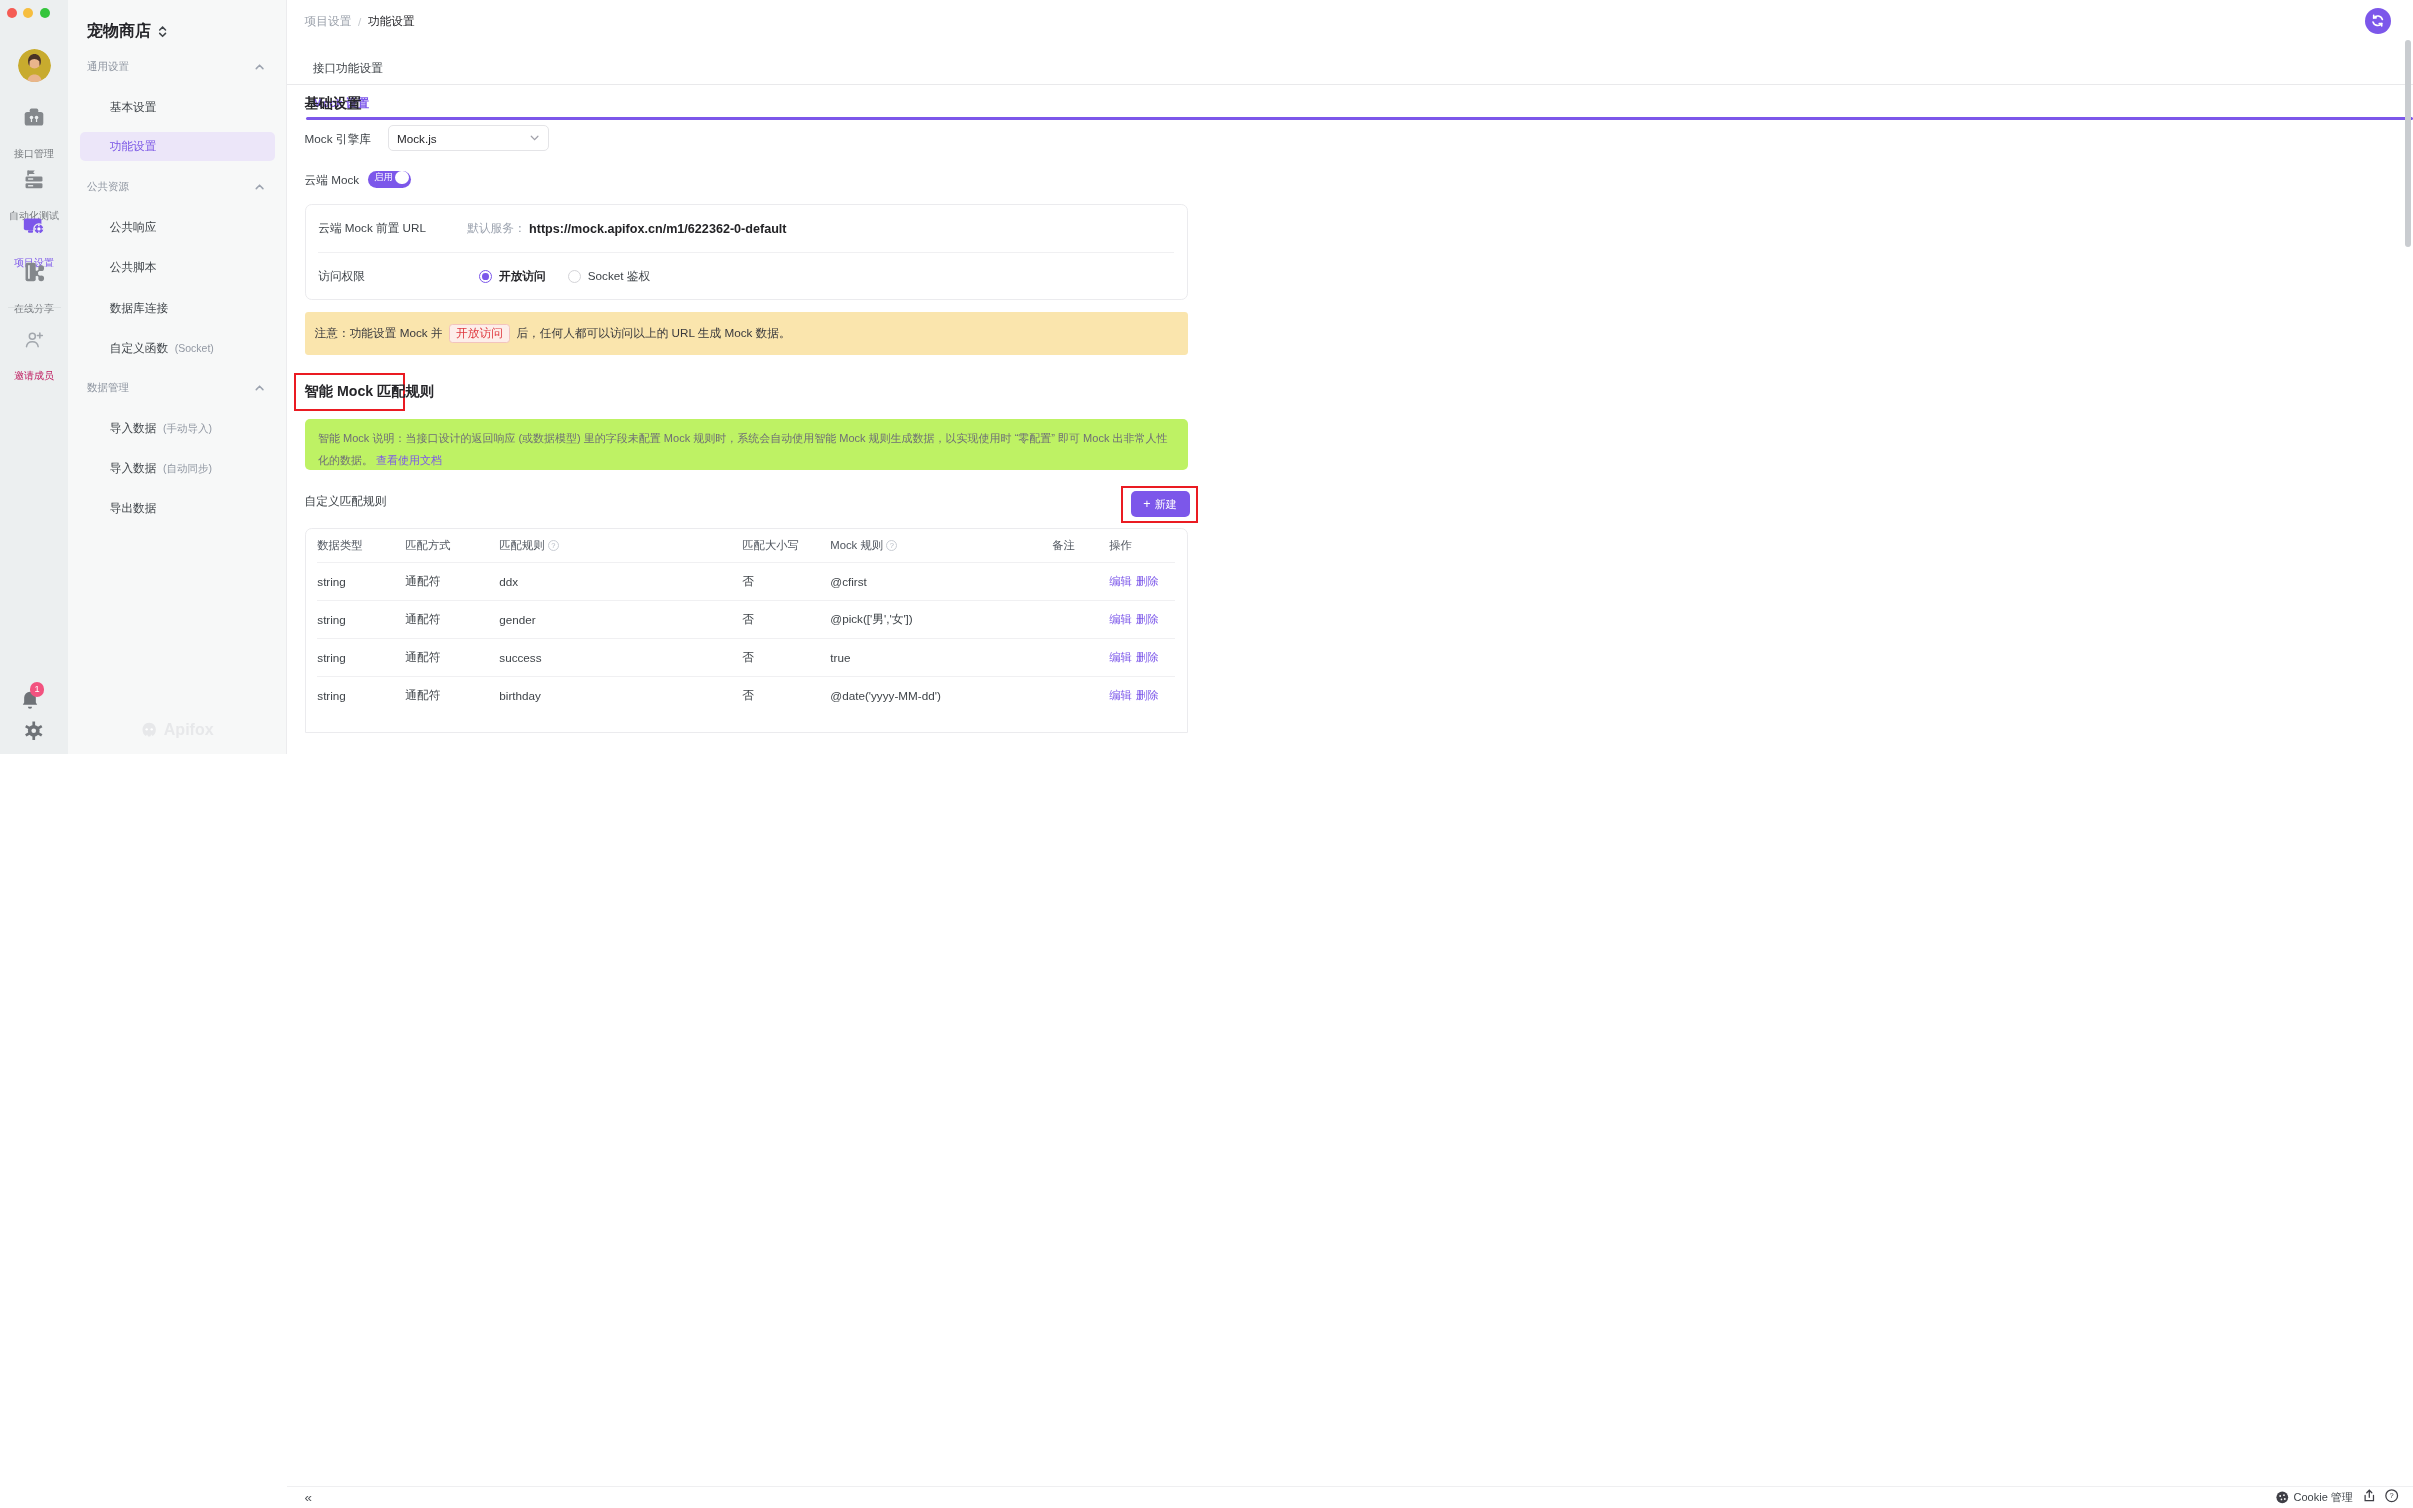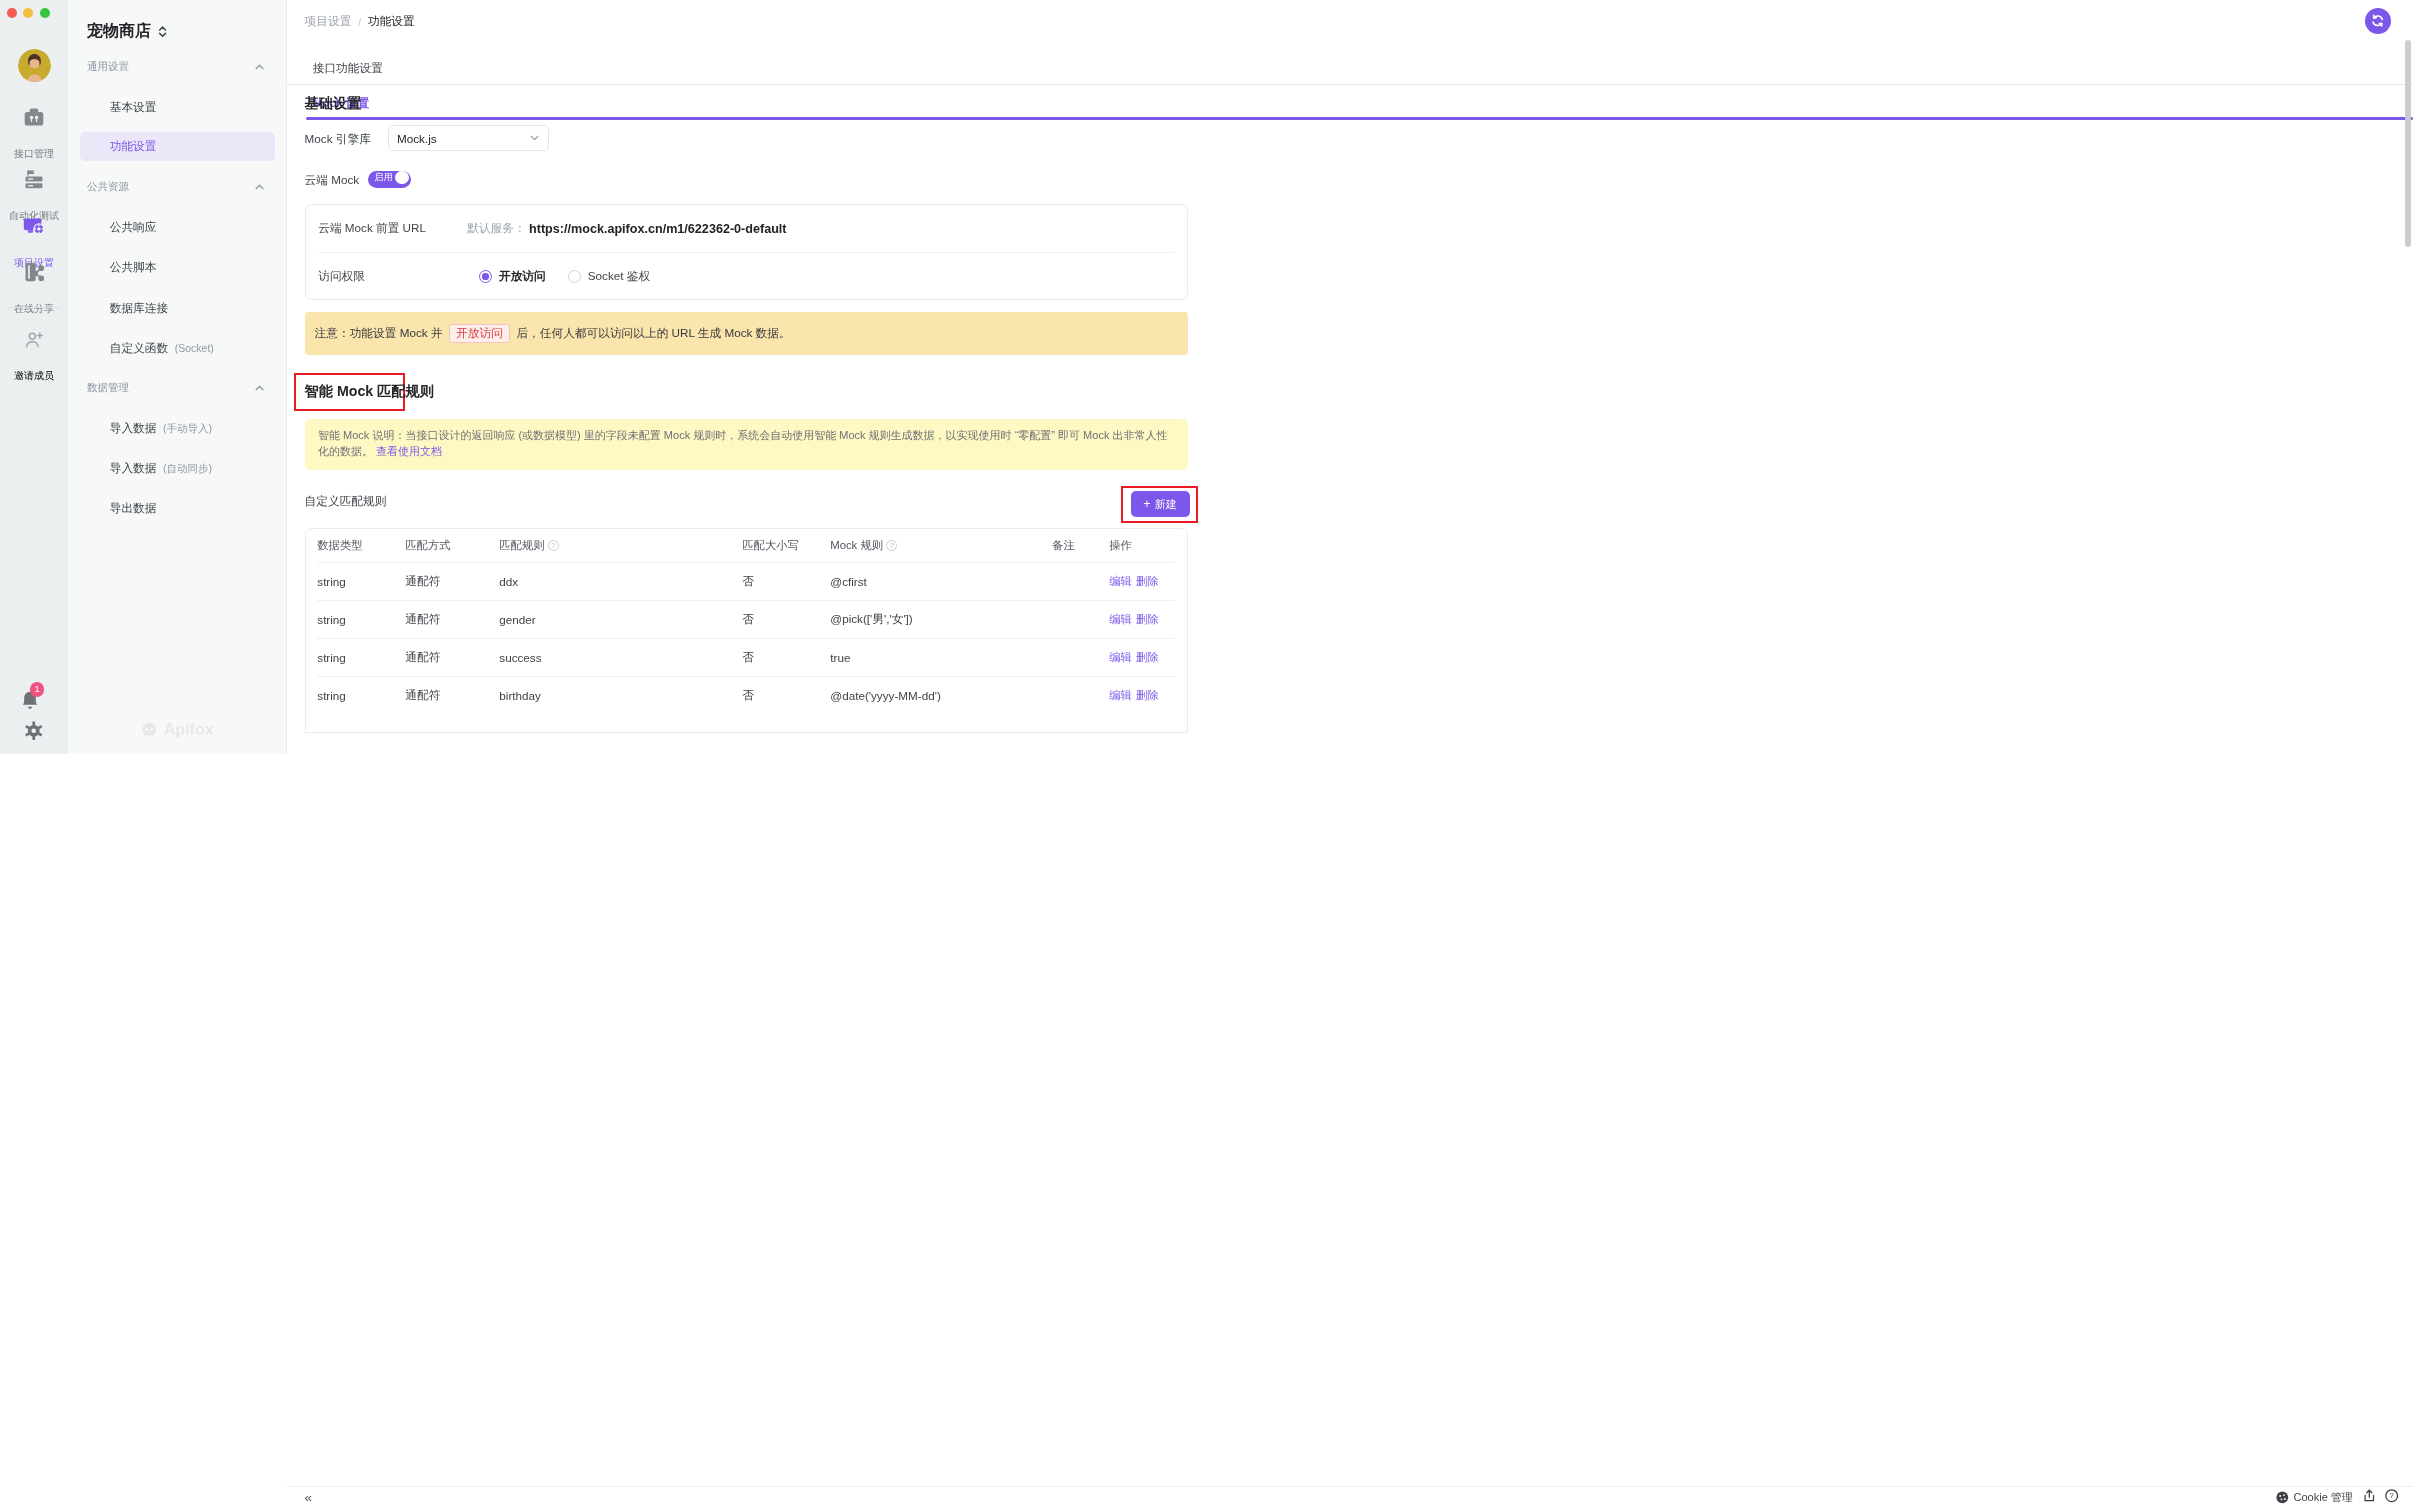--- a/index.html
+++ b/index.html
@@ -9,21 +9,21 @@
   
   .rail { position:fixed; left:0; top:0; width:68px; height:754px; background:#eceff0; z-index:5; }
   .lights { position:absolute; top:8.4px; left:6.7px; display:flex; gap:6.7px; }
   .light { width:10px; height:10px; border-radius:50%; }
   .light.r { background:#f55c54; } .light.y { background:#f6be3f; } .light.g { background:#34c53c; }
   .avatar { position:absolute; top:49px; left:17.6px; width:33px; height:33px; border-radius:50%; overflow:hidden; }
   .rail-item { position:absolute; left:0; width:68px; text-align:center; color:#75797d; cursor:pointer; }
   .rail-item .lbl { display:block; font-size:10px; margin-top:16px; letter-spacing:0; }
   .rail-item.active { color:#7c57ea; }
   .rail-divider { position:absolute; top:307px; left:7.5px; width:53px; height:0.8px; background:#dde1e2; }
-  .rail-item.invite { color:#000000; }
+  .rail-item.invite { color:#be185d; }
   .bell-wrap { position:absolute; top:689px; left:20px; width:28.5px; }
   .badge { position:absolute; top:-6.7px; left:10px; min-width:14.2px; height:14.2px; border-radius:7.5px;
     background:#f2527f; color:#fff; font-size:9.2px; line-height:14.2px; text-align:center; padding:0 1.7px; }
   .gear-wrap { position:absolute; top:719px; left:22px; }
 
   
   .sidebar { position:fixed; left:68px; top:0; width:219px; height:754px; background:#f7f8f8;
     border-right:0.8px solid #ececee; z-index:4; }
   .proj-title { position:absolute; top:21px; left:19px; font-size:16px; font-weight:700; color:#26262a;
     display:flex; align-items:center; gap:6.7px; cursor:pointer; }
@@ -84,22 +84,22 @@
 
   .banner { position:absolute; top:312px; left:0; width:883px; height:43px; background:#fae5ad;
     border-radius:3.4px; display:flex; align-items:center; padding:0 10px; font-size:11.7px; color:#39393d; }
   .chip { margin:0 6.7px; padding:0.8px 5.9px; border-radius:3.4px; background:#fdeeea; border:0.8px solid #f3c4bd;
     color:#df383e; cursor:pointer; }
 
   .red-annot { position:absolute; border:2.5px solid #ea1b22; }
   .annot-title { left:-11px; top:373px; width:111px; height:38px; }
   .smart-title { position:absolute; top:382px; left:0; font-size:14.2px; font-weight:700; color:#26262a; }
 
-  .desc-box { position:absolute; top:419px; left:0; width:883px; height:51px; background:#fef9c3;
-    border-radius:5px; padding:8.4px 13.4px; font-size:11px; line-height:16px; color:#6e6e76; }
+  .desc-box { position:absolute; top:419px; left:0; width:883px; height:51px; background:#bef264;
+    border-radius:5px; padding:8.4px 13.4px; font-size:11px; line-height:22px; color:#6e6e76; }
   .doc-link { color:#7c57ea; cursor:pointer; }
 
   .custom-label { position:absolute; top:494px; left:0; font-size:11.7px; color:#3f4449; }
   .annot-btn { left:816px; top:486px; width:77px; height:37px; }
   .new-btn { position:absolute; top:491px; left:826px; width:59px; height:26px; background:#7c57ea;
     border:none; border-radius:5px; color:#fff; font-size:11px; cursor:pointer;
     display:flex; align-items:center; justify-content:center; gap:4.2px;
     font-family:"Liberation Sans","DejaVu Sans",sans-serif; }
   .new-btn .plus { font-size:12.6px; line-height:1; }
 

